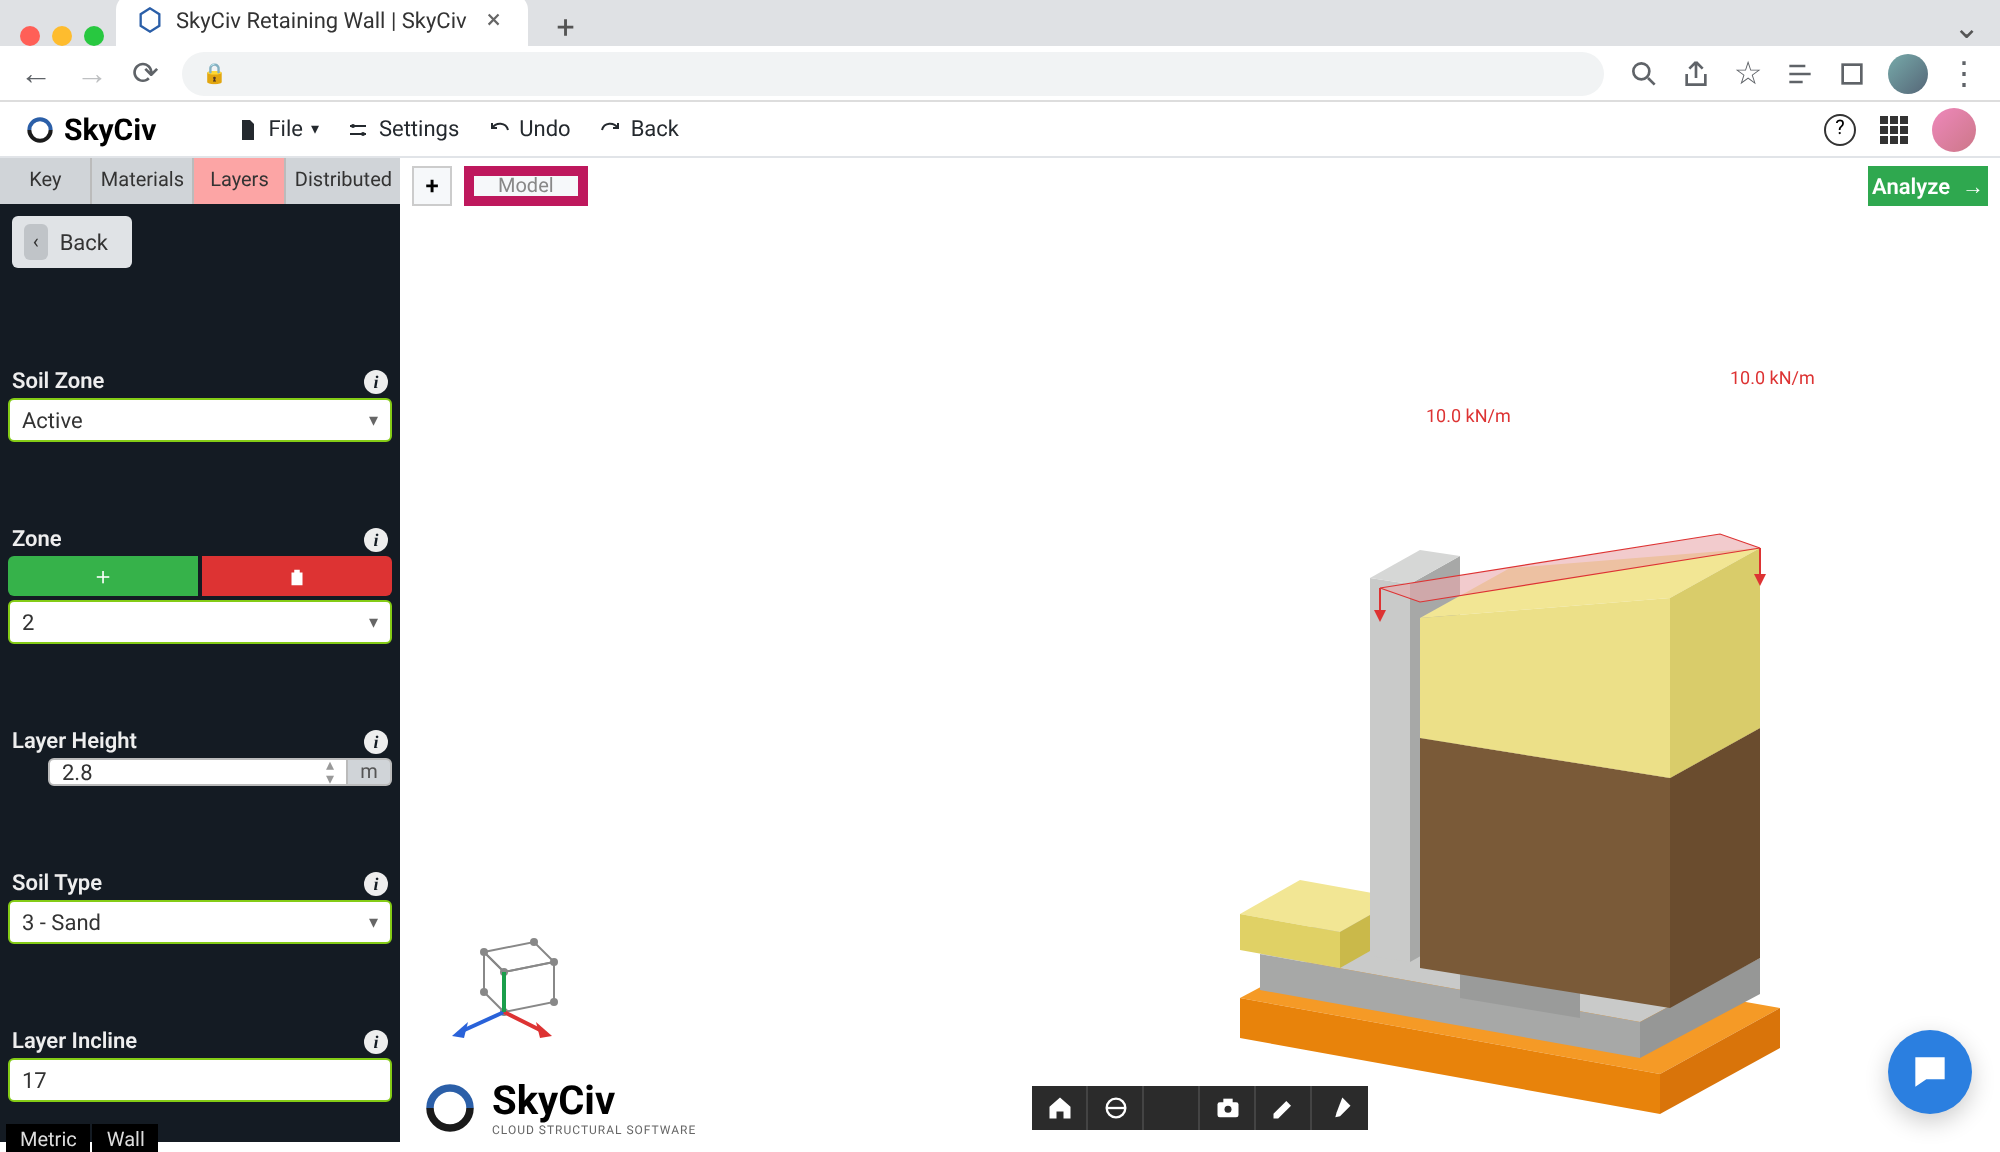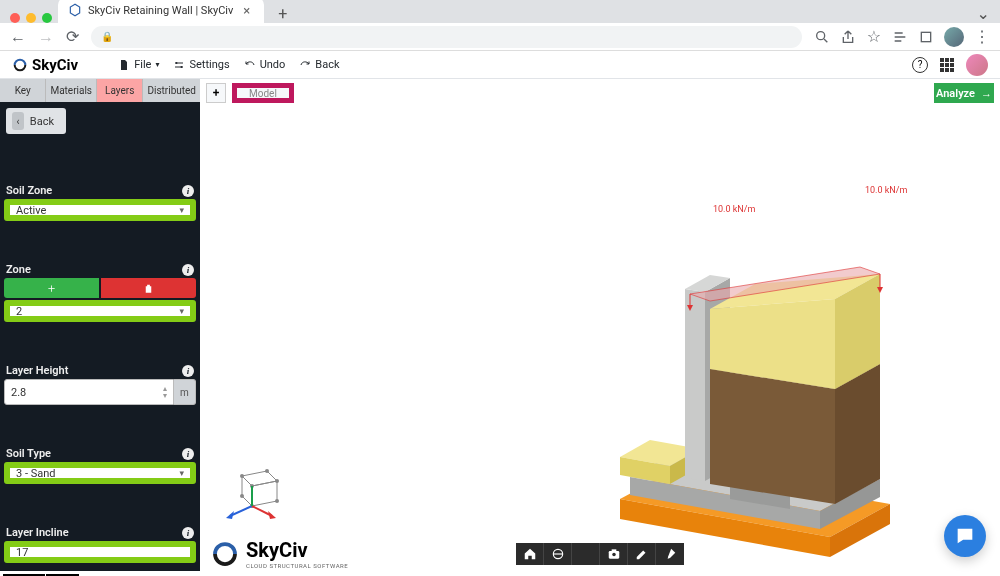--- a/index.html
+++ b/index.html
@@ -50,28 +50,28 @@
   .side-tab:last-child { border-right:none; }
   .side-tab.active { background:#fca5a5; }
   .back-row { padding:6px 6px; }
   .back-btn { background:#e0e3e6; color:#333; border:none; border-radius:3px; padding:4px 12px 4px 6px; font-size:11px; display:flex; align-items:center; gap:6px; cursor:pointer; width:60px; }
   .back-caret { background:#c0c4c8; width:18px; height:18px; display:flex; align-items:center; justify-content:center; border-radius:3px; font-size:10px; }
   
   .side-content { padding:8px 4px; display:flex; flex-direction:column; gap:6px; }
   .field-row { display:flex; flex-direction:column; gap:2px; }
   .field-label { display:flex; justify-content:space-between; align-items:center; font-size:11px; font-weight:600; padding:0 2px;margin-top:36px; }
   .info-icon { width:12px;height:12px; border-radius:50%; background:#eee; color:#141b23; font-size:9px; font-weight:700; display:flex; align-items:center; justify-content:center; font-style:italic; font-family:Georgia,serif;}
-  .sel { width:100%; background:#fff; color:#333; border:6px solid #84cc16; border-radius:3px; height:22px; padding:0 6px; font-size:11px; display:flex; align-items:center; justify-content:space-between; }
+  .sel { width:100%; background:#fff; color:#333; border:1px solid #84cc16; border-radius:3px; height:22px; padding:0 6px; font-size:11px; display:flex; align-items:center; justify-content:space-between; }
   .sel .caret { color:#666; font-size:9px; }
   .dual-btn { display:flex; gap:2px; }
   .dual-btn button { flex:1; height:20px; border:none; color:#fff; font-size:12px; cursor:pointer; display:flex; align-items:center; justify-content:center; }
   .dual-btn .add { background:#36b24a; border-radius:3px 0 0 3px; }
   .dual-btn .del { background:#d33; border-radius:0 3px 3px 0; }
   .input-unit { display:flex; }
-  .input-unit .inp { flex:1; background:#fff; border:1px solid #bbb; border-radius:3px 0 0 3px; height:26px; padding:0 6px; font-size:11px; color:#333; display:flex; align-items:center; justify-content:space-between; }
+  .input-unit .inp { flex:1; background:#fff; border:1px solid #bbb; border-radius:3px 0 0 3px; height:14px; padding:0 6px; font-size:11px; color:#333; display:flex; align-items:center; justify-content:space-between;margin-left:20px; }
   .input-unit .stepper { color:#999; font-size:8px; line-height:7px; }
   .input-unit .unit { width:22px; background:#d0d4d8; border:1px solid #bbb; border-left:none; border-radius:0 3px 3px 0; display:flex; align-items:center; justify-content:center; font-size:10px; color:#555; }
 
   .side-footer { margin-top:auto; display:flex; gap:1px; padding:3px; }
   .side-footer span { background:#000000; color:#ddd; font-size:10px; padding:3px 7px; cursor:pointer; }
 
   
   .canvas-wrap { flex:1; position:relative; background:#fff; }
   .canvas-topbar { position:absolute; top:4px; left:6px; right:6px; display:flex; align-items:center; gap:6px; }
   .crumb-home { width:20px; height:20px; border:1px solid #ccc; background:#f6f8fa; display:flex; align-items:center; justify-content:center; font-size:12px; font-weight:600; cursor:pointer; }

